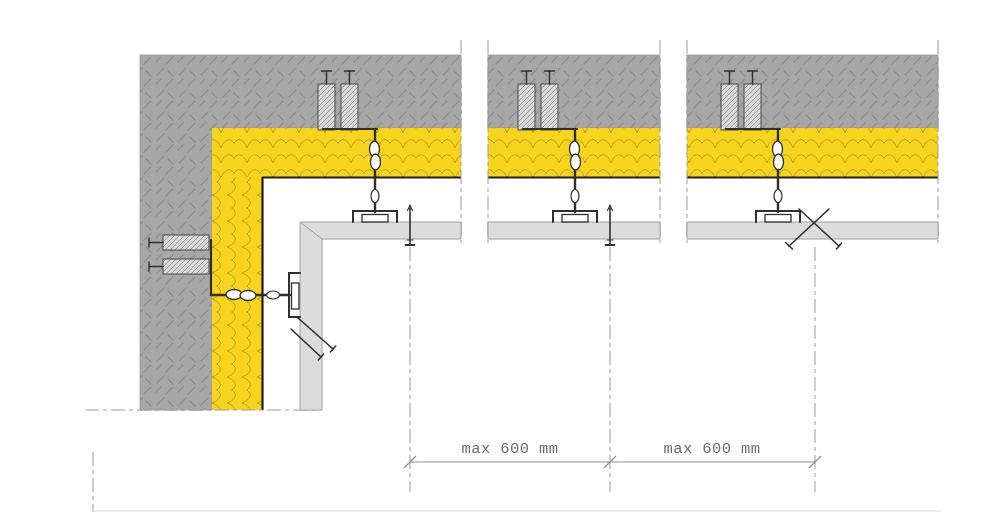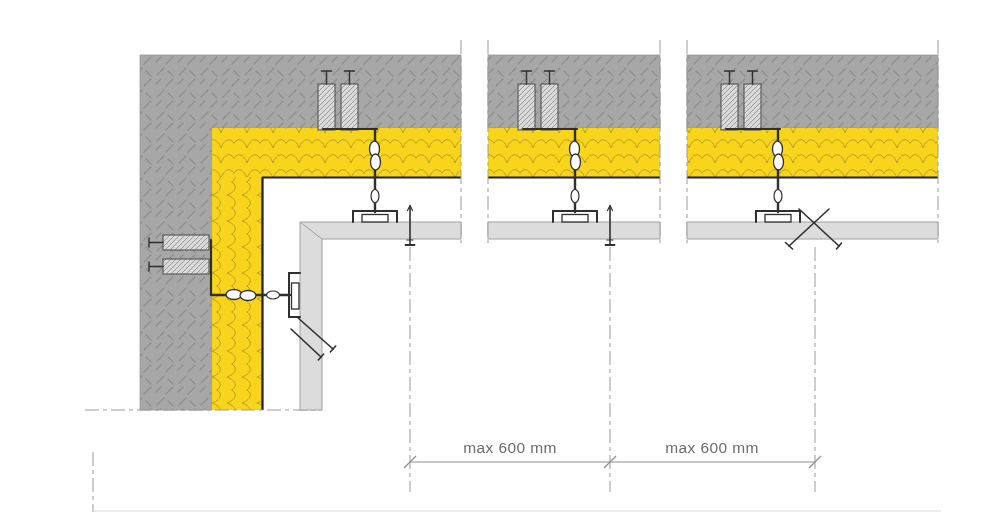--- a/index.html
+++ b/index.html
@@ -1,20 +1,20 @@
 <!DOCTYPE html>
 <html style="--background: #ffffff; --concrete: #a7a7a7; --concrete-hatch: #8d8d8d; --insulation: #f8d41d; --insulation-loops: #b5a023; --board: #dcdcdc; --board-stroke: #a0a0a0; --metal-line: #2f2f2f; --anchor-fill: #d9d9d9; --dash-line: #9b9b9b; --dimension-line: #8f8f8f; --label-text: #6b6b6b;"><head>
 <meta charset="utf-8">
 <style>
   html,body{margin:0;padding:0;background:#ffffff;}
   .canvas{
     position:relative;
     width:1000px;height:532px;
     background:var(--background,#ffffff);
-    font-family:Liberation Sans, sans-serif;
+    font-family:Liberation Mono, monospace;
     overflow:hidden;
   }
   svg{display:block;}
   
   .concrete{stroke:#979797;stroke-width:0.8;}
   .p-conc-bg{fill:var(--concrete,#a7a7a7);}
   .p-conc-line{stroke:var(--concrete-hatch,#8d8d8d);stroke-width:1.2;fill:none;stroke-linecap:round;}
   
   .p-wool-bg{fill:var(--insulation,#f8d41d);}
   .p-wool-line{stroke:var(--insulation-loops,#b5a023);stroke-width:1;fill:none;}

